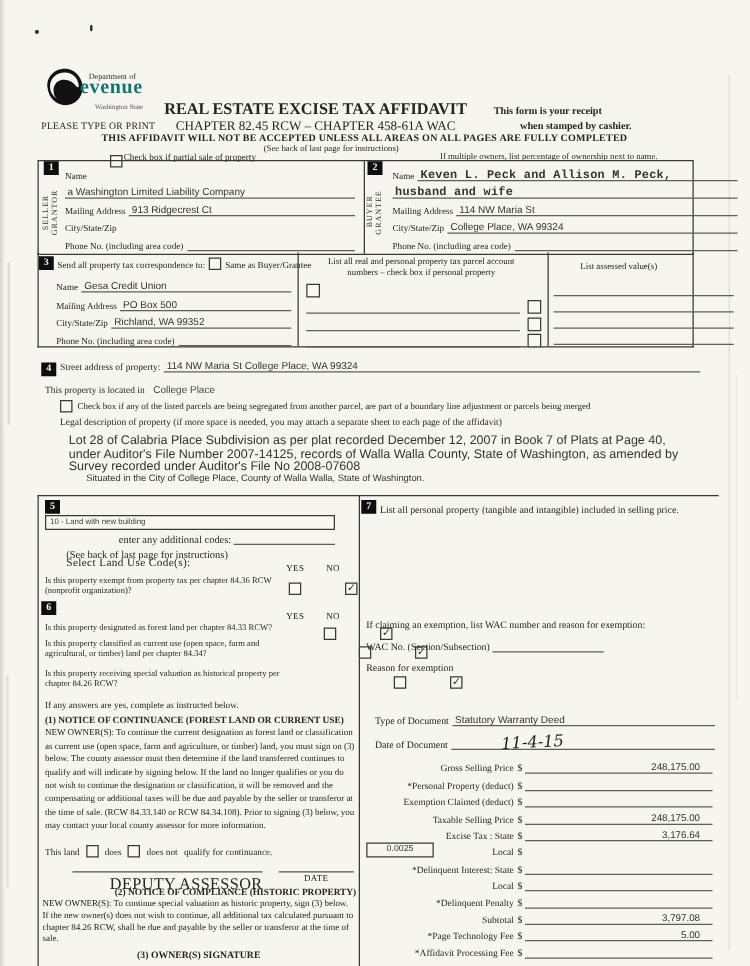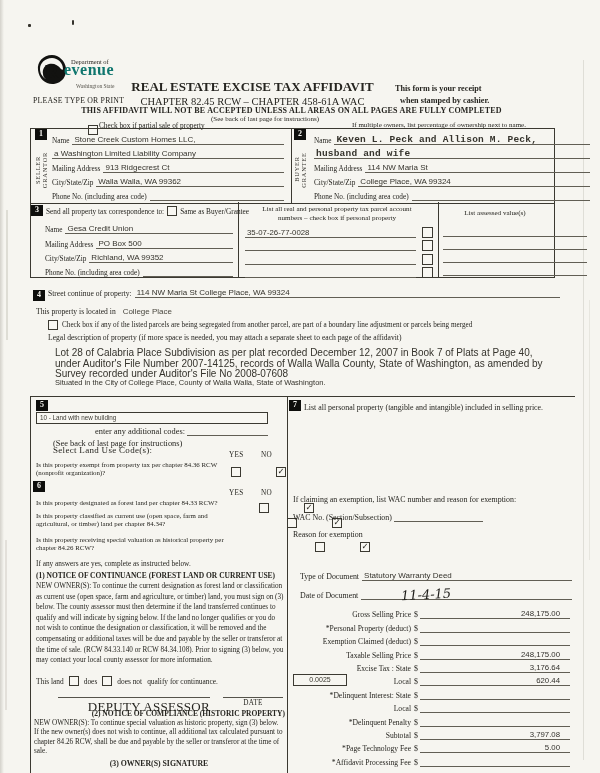--- a/index.html
+++ b/index.html
@@ -68,21 +68,21 @@
   <div class="abs" style="left:64px;top:61px;font-size:16px;letter-spacing:.5px;color:#0f766e;font-weight:bold;">evenue</div>
   <div class="abs" style="left:76px;top:83px;font-size:5.5px;color:#55524a;">Washington State</div>
   <div class="abs" style="left:33px;top:96px;font-size:7.8px;letter-spacing:.2px;">PLEASE TYPE OR PRINT</div>
 
   <div class="abs" style="left:125px;top:79px;width:255px;text-align:center;">
     <div class="bold" style="font-size:13px;white-space:nowrap;">REAL ESTATE EXCISE TAX AFFIDAVIT</div>
     <div style="font-size:10.5px;margin-top:1px;white-space:nowrap;">CHAPTER 82.45 RCW – CHAPTER 458-61A WAC</div>
   </div>
   <div class="abs" style="left:395px;top:83px;width:130px;font-size:8.2px;line-height:12px;font-weight:bold;">
     <div>This form is your receipt</div>
-    <div style="padding-left:5px;">when stamped by cashier.</div>
+    <div style="padding-left:5px;margin-left:16px;">when stamped by cashier.</div>
   </div>
 
   <div class="abs bold" style="left:30px;top:106px;width:523px;text-align:center;font-size:8px;letter-spacing:.2px;">THIS AFFIDAVIT WILL NOT BE ACCEPTED UNLESS ALL AREAS ON ALL PAGES ARE FULLY COMPLETED</div>
   <div class="abs" style="left:30px;top:114.5px;width:470px;text-align:center;font-size:7px;">(See back of last page for instructions)</div>
 
   <span class="cb abs" style="left:88px;top:120px;"></span>
   <div class="abs" style="left:99px;top:120.5px;font-size:7.3px;">Check box if partial sale of property</div>
   <div class="abs" style="left:352px;top:121px;font-size:7px;">If multiple owners, list percentage of ownership next to name.</div>
 
   
@@ -93,32 +93,30 @@
   <div class="secnum" style="left:294px;top:129px;">2</div>
   <span class="vlabel" style="left:37px;top:170px;">SELLER</span>
   <span class="vlabel" style="left:44px;top:170px;">GRANTOR</span>
   <span class="vlabel" style="left:296px;top:169px;">BUYER</span>
   <span class="vlabel" style="left:303px;top:170px;">GRANTEE</span>
 
   
   <div class="abs" style="left:52px;top:131px;width:232px;">
     <div class="frow" style="height:13.5px;">
       <span class="flbl">Name</span>
-      <span class="fline"><span class="fval">Stone Creek Custom Homes LLC,</span></span>
     </div>
     <div class="frow" style="height:14px;">
       <span class="fline"><span class="fval">a Washington Limited Liability Company</span></span>
     </div>
     <div class="frow" style="height:14px;">
       <span class="flbl">Mailing Address</span>
       <span class="fline"><span class="fval">913 Ridgecrest Ct</span></span>
     </div>
     <div class="frow" style="height:14px;">
       <span class="flbl">City/State/Zip</span>
-      <span class="fline"><span class="fval">Walla Walla, WA 99362</span></span>
     </div>
     <div class="frow" style="height:14px;">
       <span class="flbl">Phone No. (including area code)</span>
       <span class="fline"></span>
     </div>
   </div>
 
   
   <div class="abs" style="left:314px;top:131px;width:276px;">
     <div class="frow" style="height:13.5px;">
@@ -173,21 +171,20 @@
       <span class="fline"></span>
     </div>
   </div>
 
   <div class="abs" style="left:240px;top:205px;width:194px;text-align:center;font-size:7.1px;line-height:8.6px;">
     <div>List all real and personal property tax parcel account</div>
     <div>numbers – check box if personal property</div>
   </div>
   <div class="abs" style="left:245px;top:224px;width:188px;">
     <div class="frow" style="height:13.5px;gap:6px;align-items:flex-end;">
-      <span class="fline"><span class="fval" style="font-size:7.8px;">35-07-26-77-0028</span></span>
       <span class="cb" style="width:9px;height:9px;"></span>
     </div>
     <div class="frow" style="height:13.5px;gap:6px;">
       <span class="fline"><span class="fval"></span></span>
       <span class="cb" style="width:9px;height:9px;"></span>
     </div>
     <div class="frow" style="height:13.5px;gap:6px;">
       <span class="fline"><span class="fval"></span></span>
       <span class="cb" style="width:9px;height:9px;"></span>
     </div>
@@ -209,34 +206,34 @@
         <span class="fline"></span>
       </div>
     <div class="frow" style="height:13.2px;">
         <span class="fline"></span>
       </div>
   </div>
 
   
   <div class="secnum" style="left:33px;top:290px;">4</div>
   <div class="abs frow" style="left:48px;top:288px;width:512px;height:10px;">
-    <span class="flbl" style="font-size:7.6px;">Street continue of property:</span>
+    <span class="flbl" style="font-size:7.6px;">Street address of property:</span>
     <span class="fline"><span class="fval">114 NW Maria St College Place, WA 99324</span></span>
   </div>
   <div class="abs" style="left:36px;top:307px;font-size:7.6px;">
     <span>This property is located in</span>
     <span class="fval" style="margin-left:5px;color:#4a483f;">College Place</span>
   </div>
   <div class="abs" style="left:48px;top:320px;display:flex;gap:4px;align-items:center;">
     <span class="cb"></span>
     <span style="font-size:7.2px;">Check box if any of the listed parcels are being segregated from another parcel, are part of a boundary line adjustment or parcels being merged</span>
   </div>
   <div class="abs" style="left:48px;top:333px;font-size:7.6px;">Legal description of property (if more space is needed, you may attach a separate sheet to each page of the affidavit)</div>
   <div class="abs fval" style="left:55px;top:348px;width:505px;font-size:10px;line-height:10.5px;">Lot 28 of Calabria Place Subdivision as per plat recorded December 12, 2007 in Book 7 of Plats at Page 40, under Auditor's File Number 2007-14125, records of Walla Walla County, State of Washington, as amended by Survey recorded under Auditor's File No 2008-07608</div>
-  <div class="abs fval" style="left:55px;top:378px;font-size:7.5px;">Situated in the City of College Place, County of Walla Walla, State of Washington.</div>
+  <div class="abs fval" style="left:69px;top:378px;font-size:7.5px;">Situated in the City of College Place, County of Walla Walla, State of Washington.</div>
 
   
   <div class="hline" style="left:30px;top:396px;width:545px;"></div>
   <div class="vline" style="left:30px;top:396px;height:377px;border-left-width:1.3px;"></div>
   <div class="vline" style="left:287px;top:396px;height:377px;border-left-width:1.3px;"></div>
 
   
   <div class="abs" style="left:33px;top:396px;width:252px;height:377px;">
     <div class="secnum" style="left:3px;top:4px;">5</div>
     <div class="abs" style="left:20px;top:4.5px;font-size:9px;letter-spacing:.3px;margin-top:44px;">Select Land Use Code(s):</div>
@@ -338,21 +335,20 @@
       </div>
       <div class="fee-row">
         <span class="fee-label">Excise Tax : State</span>
           <span class="fee-dollar">$</span>
         <span class="fee-line"><span class="fee-value">3,176.64</span></span>
       </div>
       <div class="fee-row">
         <span class="rate-box"><span>0.0025</span></span>
         <span class="fee-label">Local</span>
           <span class="fee-dollar">$</span>
-        <span class="fee-line"><span class="fee-value">620.44</span></span>
       </div>
       <div class="fee-row">
         <span class="fee-label">*Delinquent Interest: State</span>
           <span class="fee-dollar">$</span>
         <span class="fee-line"><span class="fee-value"></span></span>
       </div>
       <div class="fee-row">
         <span class="fee-label">Local</span>
           <span class="fee-dollar">$</span>
         <span class="fee-line"><span class="fee-value"></span></span>

